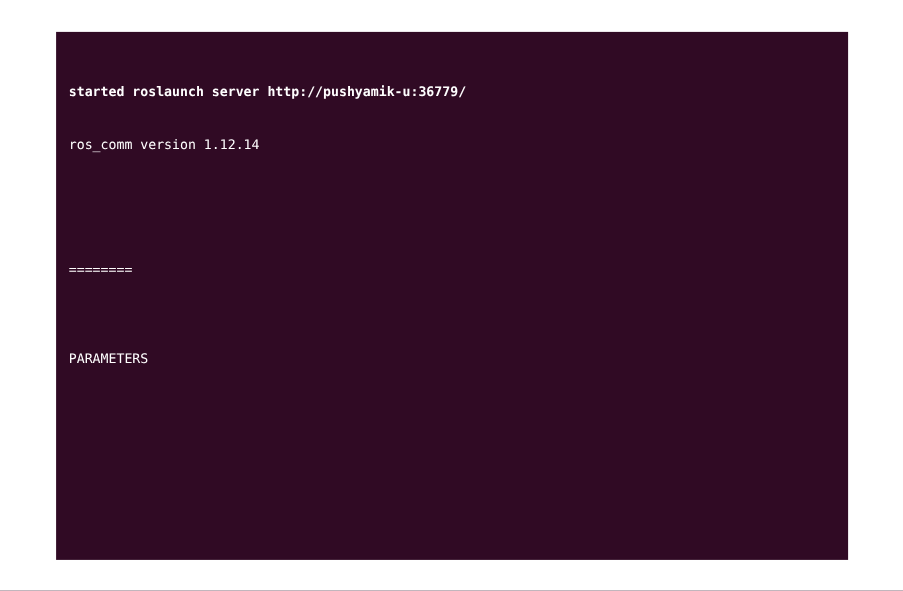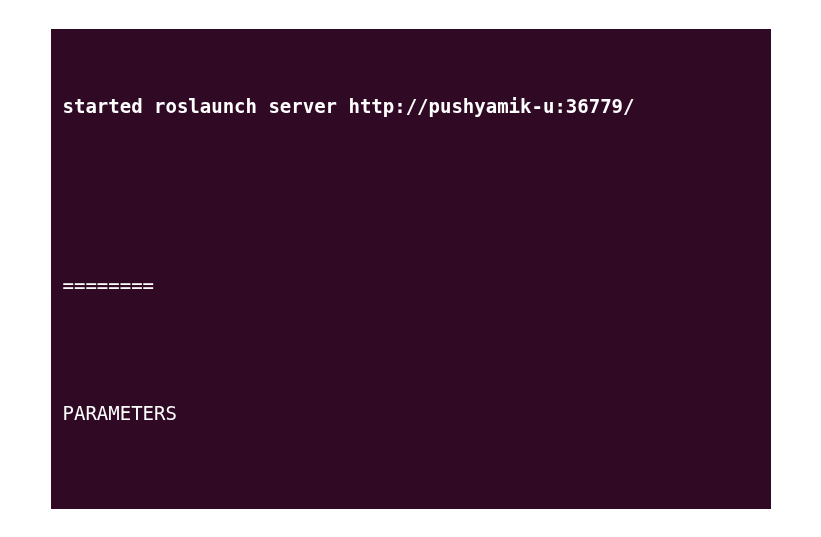--- a/index.html
+++ b/index.html
@@ -15,37 +15,38 @@
       align-items: center;
       justify-content: center;
       font-family: "DejaVu Sans Mono", "Ubuntu Mono", Consolas, monospace;
     }
     .terminal {
       background: #300a24;
       color: #ffffff;
       width: 720px;
       height: 480px;
       padding: 14px 12px;
-      font-size: 19px;
+      font-size: 12px;
       line-height: 1.35;
       overflow: hidden;
       white-space: pre;
     }
     .bold {
       font-weight: bold;
     }
     .line {
       display: block;
     }
   </style>
 </head>
 <body>
 
 <div class="terminal">
   <span class="line bold">started roslaunch server http://pushyamik-u:36779/</span>
+  <span class="line">ros_comm version 1.12.14</span>
   <span class="line"></span>
   <span class="line"></span>
   <span class="line">========</span>
   <span class="line"></span>
   <span class="line">PARAMETERS</span>
   
   
   <span class="line"></span>
   
   <span class="line"></span>

